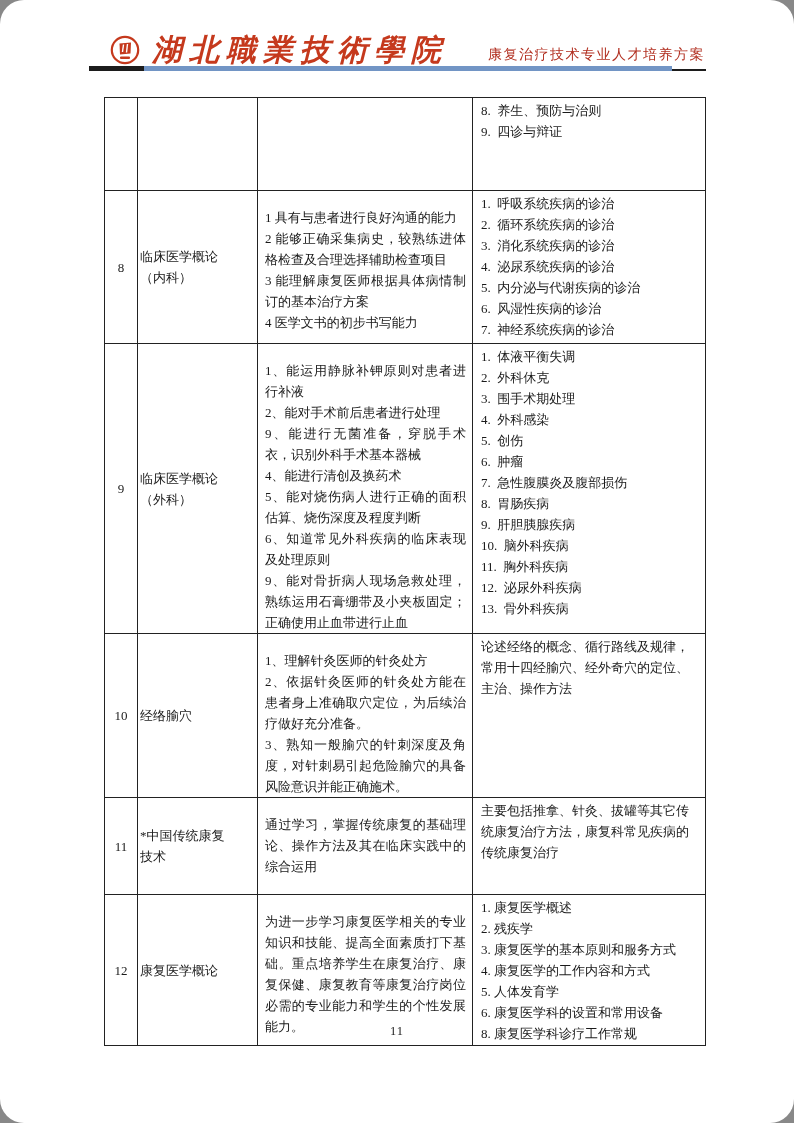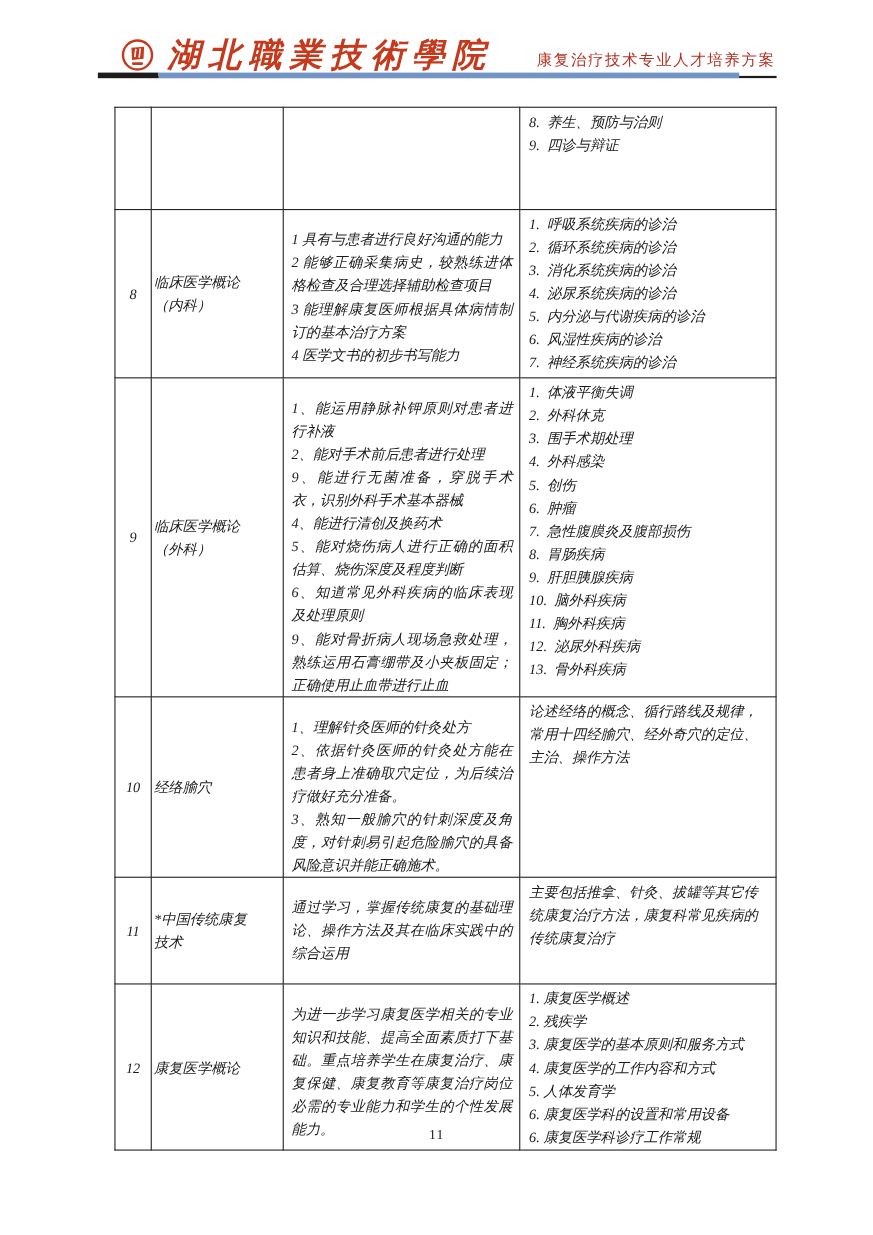--- a/index.html
+++ b/index.html
@@ -5,20 +5,21 @@
   * { margin: 0; padding: 0; box-sizing: border-box; }
   html, body { background: #888; }
   body { font-family: "Liberation Serif", "DejaVu Serif", serif; }
   .page {
     position: relative;
     width: 794px; height: 1123px;
     margin: 0 auto;
     background: #fff;
     color: #1a1a1a;
     overflow: hidden;
+    border-radius: 24px;
   }
 
   
   .hdr-logo { position: absolute; left: 110px; top: 35px; width: 30px; height: 30px; }
   .school-name {
     position: absolute; left: 152px; top: 30px; width: 320px;
     font-size: 30px; font-weight: bold; font-style: italic;
     letter-spacing: 7px; color: #c5391d; white-space: nowrap;
   }
   .doc-title {
@@ -36,21 +37,20 @@
     width: 100%;
     border-collapse: collapse;
     table-layout: fixed;
     font-size: 13px;
     line-height: 21px;
   }
   table.courses td {
     border: 1px solid #222;
     vertical-align: top;
     overflow: hidden;
-    font-style: italic;
   }
   .c-num  { text-align: center; vertical-align: middle !important; }
   .c-course {
     text-align: left; vertical-align: middle !important;
     white-space: pre-line; padding: 16px 2px;
   }
   .c-obj  { padding: 16px 6px 0 7px; text-align: justify; }
   .c-cont { padding: 2px 4px 0 8px; }
   .c-obj .li, .c-cont .li { white-space: pre-wrap; }
 
@@ -184,21 +184,21 @@
           <td class="c-obj">
               <div class="li">为进一步学习康复医学相关的专业知识和技能、提高全面素质打下基础。重点培养学生在康复治疗、康复保健、康复教育等康复治疗岗位必需的专业能力和学生的个性发展能力。</div>
             </td>
           <td class="c-cont">
               <div class="li">1. 康复医学概述</div>
               <div class="li">2. 残疾学</div>
               <div class="li">3. 康复医学的基本原则和服务方式</div>
               <div class="li">4. 康复医学的工作内容和方式</div>
               <div class="li">5. 人体发育学</div>
               <div class="li">6. 康复医学科的设置和常用设备</div>
-              <div class="li">6. 康复医学科诊疗工作常规</div>
+              <div class="li">8. 康复医学科诊疗工作常规</div>
             </td>
         </tr>
       </tbody>
     </table>
   </div>
 
   <div class="page-num">11</div>
 
 </div>
 

